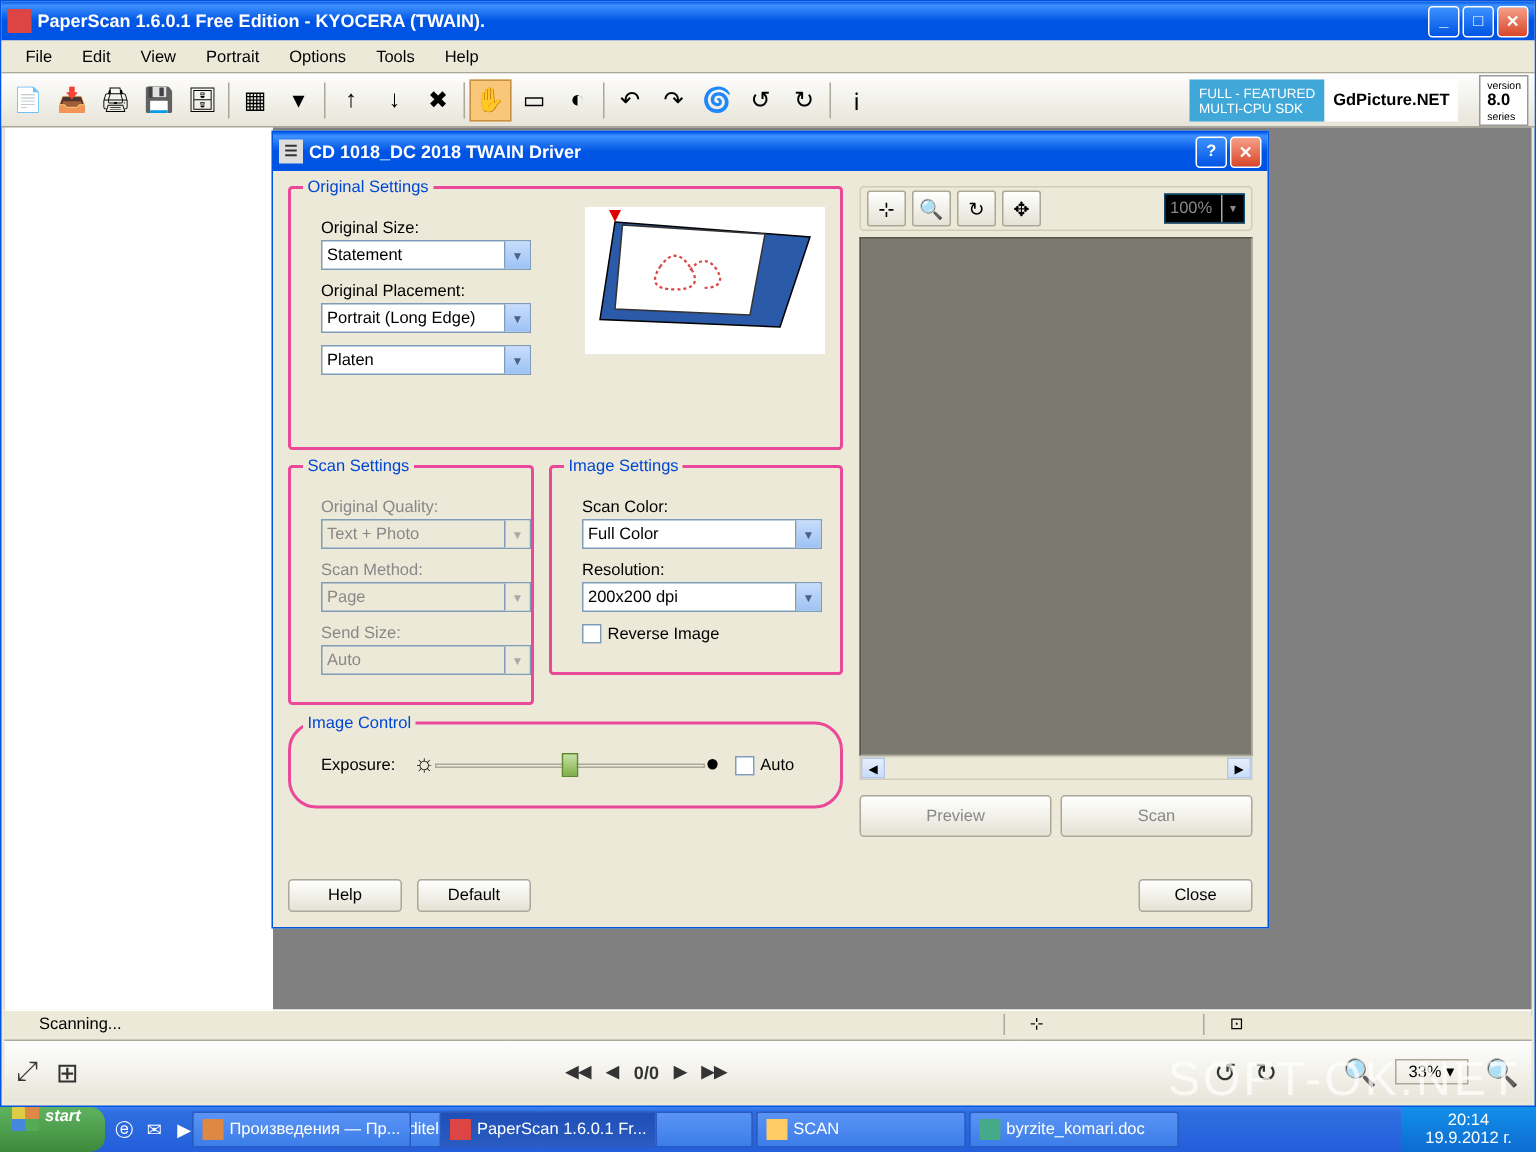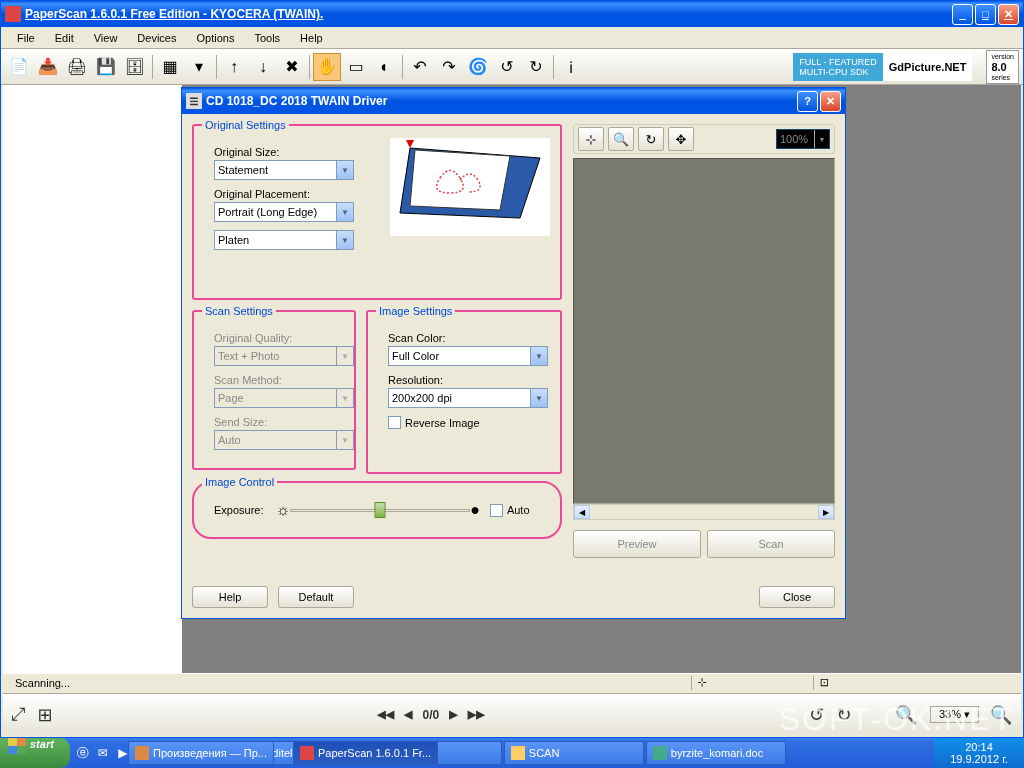--- a/index.html
+++ b/index.html
@@ -1,20 +1,20 @@
 <!DOCTYPE html>
 <html><head>
 <meta charset="utf-8">
 <style>
 * { box-sizing: border-box; margin: 0; padding: 0; font-family: Tahoma, sans-serif; font-size: 11px; }
 body { width: 1024px; height: 768px; background: #3a6ea5; overflow: hidden; position: relative; }
 
 
 .main-window { position: absolute; top: 0; left: 0; width: 1024px; height: 738px; background: #ece9d8; border: 1px solid #0054e3; }
-.main-titlebar { height: 26px; background: linear-gradient(to bottom, #0058e6 0%, #3d91ff 10%, #0054e3 50%, #0054e3 100%); display: flex; align-items: center; padding: 0 4px; color: white; font-weight: bold; text-decoration: underline; }
+.main-titlebar { height: 26px; background: linear-gradient(to bottom, #0058e6 0%, #3d91ff 10%, #0054e3 50%, #0054e3 100%); display: flex; align-items: center; padding: 0 4px; color: white; font-weight: bold; }
 .main-titlebar .icon { width: 16px; height: 16px; background: #d44; margin-right: 4px; }
 .main-titlebar .title { flex: 1; font-size: 12px; }
 .win-btns { display: flex; gap: 2px; }
 .win-btn { width: 21px; height: 21px; border: 1px solid #fff; border-radius: 3px; display: flex; align-items: center; justify-content: center; font-weight: bold; color: white; font-size: 11px; }
 .win-btn.min, .win-btn.max { background: linear-gradient(to bottom, #3d91ff, #0054e3); }
 .win-btn.close { background: linear-gradient(to bottom, #f5a088, #d9462a); }
 
 .menubar { height: 22px; background: #ece9d8; display: flex; align-items: center; padding: 0 6px; border-bottom: 1px solid #aca899; }
 .menubar span { padding: 2px 10px; cursor: default; }
 
@@ -24,21 +24,21 @@
 .tb-sep { width: 1px; height: 24px; background: #aca899; margin: 0 2px; }
 .tb-ad { margin-left: auto; height: 28px; display: flex; align-items: center; }
 .tb-ad .adL { background: #3fa8d8; color: white; padding: 2px 6px; font-size: 9px; height: 100%; display:flex; align-items:center; }
 .tb-ad .adR { background: white; padding: 2px 6px; font-size: 10px; height:100%; display:flex; align-items:center; font-weight:bold; }
 .tb-badge { background:white; border:1px solid #999; padding:1px 4px; font-size:8px; margin-left:14px; }
 
 .workspace { position: absolute; top: 84px; left: 2px; right: 2px; bottom: 60px; background: #808080; }
 .workspace .white-panel { position: absolute; left: 0; top: 0; width: 179px; bottom: 0; background: white; }
 
 .statusbar { position: absolute; bottom: 46px; left: 2px; right: 2px; height: 18px; background: #ece9d8; border-top: 1px solid #fff; display: flex; align-items: center; padding: 0 6px; font-size: 11px; }
-.statusbar .sb-cell { padding: 0 6px; }
+.statusbar .sb-cell { padding: 0 6px; margin-left: 11px; }
 .statusbar .sb-sep { border-left: 1px solid #aca899; height: 14px; }
 
 .bottombar { position: absolute; bottom: 2px; left: 2px; right: 2px; height: 42px; background: linear-gradient(to bottom, #fefefe, #e7e5d8); border-top: 1px solid #aca899; display: flex; align-items: center; padding: 0 8px; gap: 12px; }
 .bottombar .bb-btn { font-size: 18px; color: #333; }
 .bottombar .bb-center { flex: 1; display: flex; align-items: center; justify-content: center; gap: 10px; font-size: 16px; font-weight: bold; color: #333; }
 .bottombar .pc { font-size: 12px; }
 
 
 .dialog { position: absolute; top: 87px; left: 181px; width: 665px; height: 532px; background: #ece9d8; border: 1px solid #0054e3; z-index: 10; }
 .dlg-titlebar { height: 26px; background: linear-gradient(to bottom, #0058e6 0%, #3d91ff 10%, #0054e3 50%, #0054e3 100%); display: flex; align-items: center; padding: 0 4px; color: white; font-weight: bold; }
@@ -101,21 +101,21 @@
     <div class="win-btns">
       <div class="win-btn min">_</div>
       <div class="win-btn max">□</div>
       <div class="win-btn close">✕</div>
     </div>
   </div>
   <div class="menubar">
     <span>File</span>
     <span>Edit</span>
     <span>View</span>
-    <span>Devices</span>
+    <span>Portrait</span>
     <span>Options</span>
     <span>Tools</span>
     <span>Help</span>
   </div>
   <div class="toolbar">
     <div class="tb-btn">📄</div>
     <div class="tb-btn">📥</div>
     <div class="tb-btn">🖨</div>
     <div class="tb-btn">💾</div>
     <div class="tb-btn">🗄</div>
@@ -230,21 +230,21 @@
           <span>Page</span>
           <div class="arrow">▼</div>
         </div>
       <label class="dis">Send Size:</label>
       <div class="select dis">
           <span>Auto</span>
           <div class="arrow">▼</div>
         </div>
     </div>
 
-    <div class="groupbox" style="top:196px; left:184px; width:196px; height:164px;">
+    <div class="groupbox" style="top:196px; left:184px; width:196px; height:140px;">
       <div class="legend">Image Settings</div>
       <label>Scan Color:</label>
       <div class="select" style="width:160px">
           <span>Full Color</span>
           <div class="arrow">▼</div>
         </div>
       <label>Resolution:</label>
       <div class="select" style="width:160px">
           <span>200x200 dpi</span>
           <div class="arrow">▼</div>

